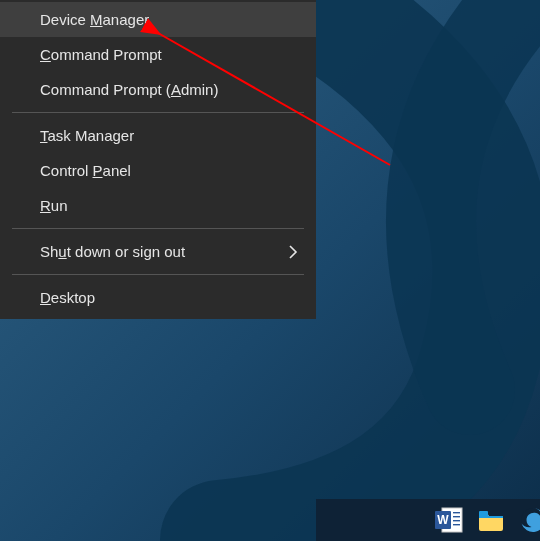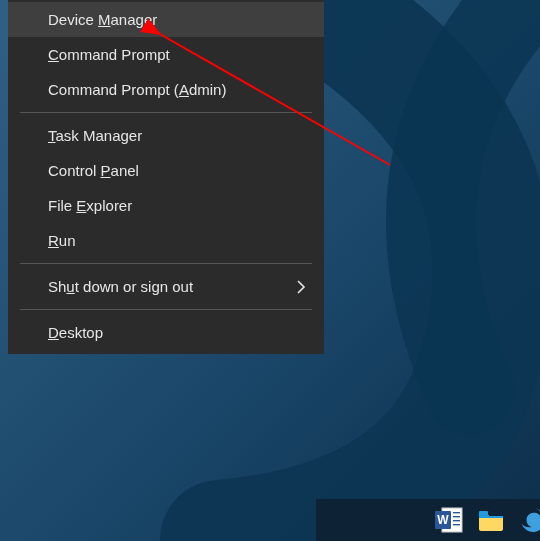--- a/index.html
+++ b/index.html
@@ -11,21 +11,21 @@
     position: relative;
   }
   .desktop-bg {
     position: absolute; inset: 0;
     background: linear-gradient(135deg, #2a5a7a 0%, #1a4a6a 40%, #103a5a 70%, #0a2a4a 100%);
   }
   .desktop-bg svg { width: 100%; height: 100%; display: block; }
 
   .menu {
     position: absolute;
-    left: 8px; top: 0;
+    left: 0; top: 0;
     width: 316px;
     background: #2b2b2b;
     color: #e6e6e6;
     padding-top: 2px;
     padding-bottom: 4px;
   }
   .menu-item {
     display: flex;
     align-items: center;
     height: 35px;
@@ -100,23 +100,20 @@
       <span class="label">Command Prompt (<span class="underline">A</span>dmin)</span>
     </div>
     <hr class="menu-sep">
     <div class="menu-item">
       <span class="label"><span class="underline">T</span>ask Manager</span>
     </div>
     <div class="menu-item">
       <span class="label">Control <span class="underline">P</span>anel</span>
     </div>
     <div class="menu-item">
-      <span class="label">File <span class="underline">E</span>xplorer</span>
-    </div>
-    <div class="menu-item">
       <span class="label"><span class="underline">R</span>un</span>
     </div>
     <hr class="menu-sep">
     <div class="menu-item">
       <span class="label">Sh<span class="underline">u</span>t down or sign out</span>
       <span class="chevron">
         <svg width="10" height="14" viewBox="0 0 10 14">
           <path d="M2 1 L8 7 L2 13" fill="none" stroke="#e6e6e6" stroke-width="1.6"></path>
         </svg>
       </span>

